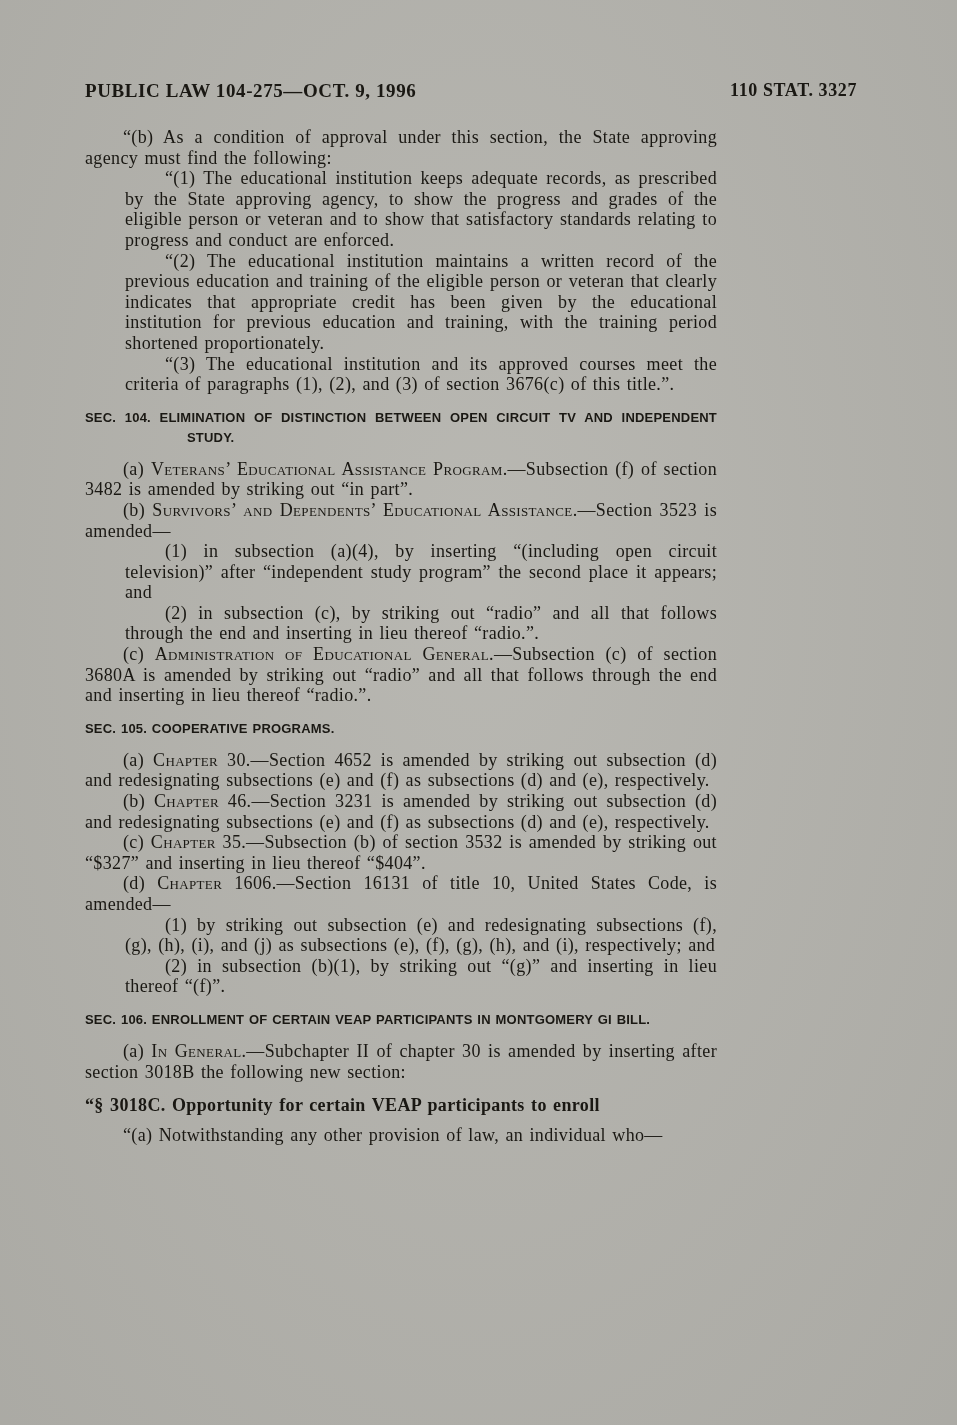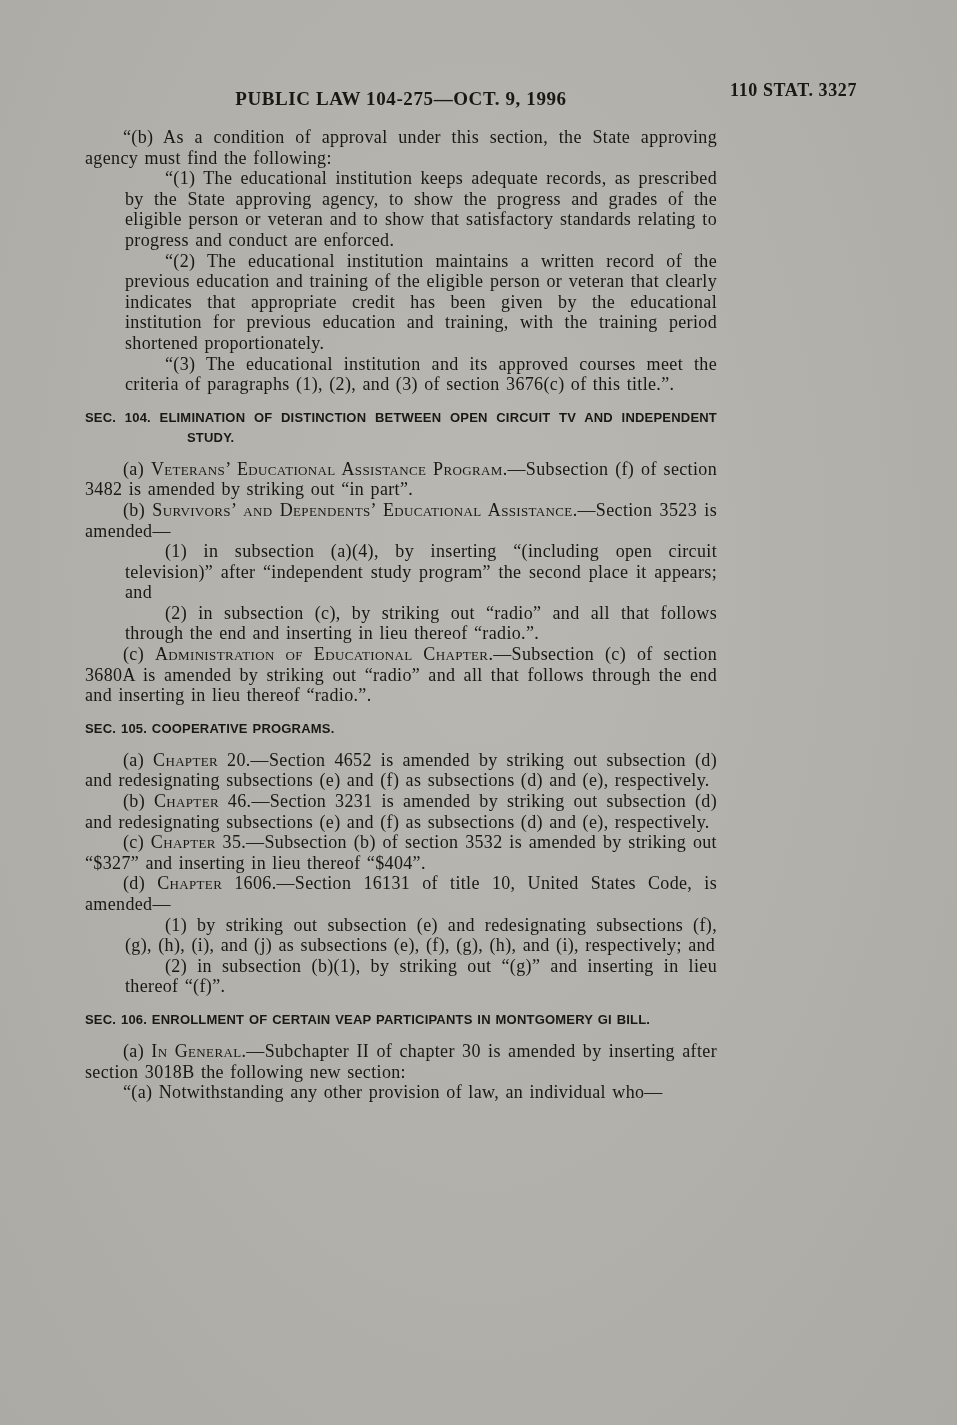--- a/index.html
+++ b/index.html
@@ -23,26 +23,25 @@
     position: absolute;
     top: 80px;
     left: 85px;
     width: 772px;
     height: 26px;
   }
   .law-title {
     position: absolute;
     left: 0;
     width: 632px;
-    text-align: center;
+    text-align: left;
     font-weight: bold;
     font-size: 19px;
     letter-spacing: 0.6px;
     white-space: nowrap;
-    margin-top: 8px;
   }
   .stat-number {
     position: absolute;
     right: 0;
     top: 0;
     font-weight: bold;
     font-size: 18px;
     letter-spacing: 0.6px;
     white-space: nowrap;
   }
@@ -92,25 +91,26 @@
   <div class="body-col">
       <p class="p"><span>“(b) As a condition of approval under this section, the State approving agency must find the following:</span></p>
       <p class="sub"><span>“(1) The educational institution keeps adequate records, as prescribed by the State approving agency, to show the progress and grades of the eligible person or veteran and to show that satisfactory standards relating to progress and conduct are enforced.</span></p>
       <p class="sub"><span>“(2) The educational institution maintains a written record of the previous education and training of the eligible person or veteran that clearly indicates that appropriate credit has been given by the educational institution for previous education and training, with the training period shortened proportionately.</span></p>
       <p class="sub"><span>“(3) The educational institution and its approved courses meet the criteria of paragraphs (1), (2), and (3) of section 3676(c) of this title.”.</span></p>
       <p class="sec"><span>SEC. 104. ELIMINATION OF DISTINCTION BETWEEN OPEN CIRCUIT TV AND INDEPENDENT STUDY.</span></p>
       <p class="p"><span>(a) </span><span class="sc">Veterans’ Educational Assistance Program</span><span>.—Subsection (f) of section 3482 is amended by striking out “in part”.</span></p>
       <p class="p"><span>(b) </span><span class="sc">Survivors’ and Dependents’ Educational Assistance</span><span>.—Section 3523 is amended—</span></p>
       <p class="sub"><span>(1) in subsection (a)(4), by inserting “(including open circuit television)” after “independent study program” the second place it appears; and</span></p>
       <p class="sub"><span>(2) in subsection (c), by striking out “radio” and all that follows through the end and inserting in lieu thereof “radio.”.</span></p>
-      <p class="p"><span>(c) </span><span class="sc">Administration of Educational Chapter</span><span>.—Subsection (c) of section 3680A is amended by striking out “radio” and all that follows through the end and inserting in lieu thereof “radio.”.</span></p>
+      <p class="p"><span>(c) </span><span class="sc">Administration of Educational General</span><span>.—Subsection (c) of section 3680A is amended by striking out “radio” and all that follows through the end and inserting in lieu thereof “radio.”.</span></p>
       <p class="sec"><span>SEC. 105. COOPERATIVE PROGRAMS.</span></p>
-      <p class="p"><span>(a) </span><span class="sc">Chapter 20</span><span>.—Section 4652 is amended by striking out subsection (d) and redesignating subsections (e) and (f) as subsections (d) and (e), respectively.</span></p>
+      <p class="p"><span>(a) </span><span class="sc">Chapter 30</span><span>.—Section 4652 is amended by striking out subsection (d) and redesignating subsections (e) and (f) as subsections (d) and (e), respectively.</span></p>
       <p class="p"><span>(b) </span><span class="sc">Chapter 46</span><span>.—Section 3231 is amended by striking out subsection (d) and redesignating subsections (e) and (f) as subsections (d) and (e), respectively.</span></p>
       <p class="p"><span>(c) </span><span class="sc">Chapter 35</span><span>.—Subsection (b) of section 3532 is amended by striking out “$327” and inserting in lieu thereof “$404”.</span></p>
       <p class="p"><span>(d) </span><span class="sc">Chapter 1606</span><span>.—Section 16131 of title 10, United States Code, is amended—</span></p>
       <p class="sub"><span>(1) by striking out subsection (e) and redesignating subsections (f), (g), (h), (i), and (j) as subsections (e), (f), (g), (h), and (i), respectively; and</span></p>
       <p class="sub"><span>(2) in subsection (b)(1), by striking out “(g)” and inserting in lieu thereof “(f)”.</span></p>
       <p class="sec"><span>SEC. 106. ENROLLMENT OF CERTAIN VEAP PARTICIPANTS IN MONTGOMERY GI BILL.</span></p>
       <p class="p"><span>(a) </span><span class="sc">In General</span><span>.—Subchapter II of chapter 30 is amended by inserting after section 3018B the following new section:</span></p>
+      <p class="qhead"><span>“§ 3018C. Opportunity for certain VEAP participants to enroll</span></p>
       <p class="p"><span>“(a) Notwithstanding any other provision of law, an individual who—</span></p>
     </div>
 </div>
 
 </body></html>

